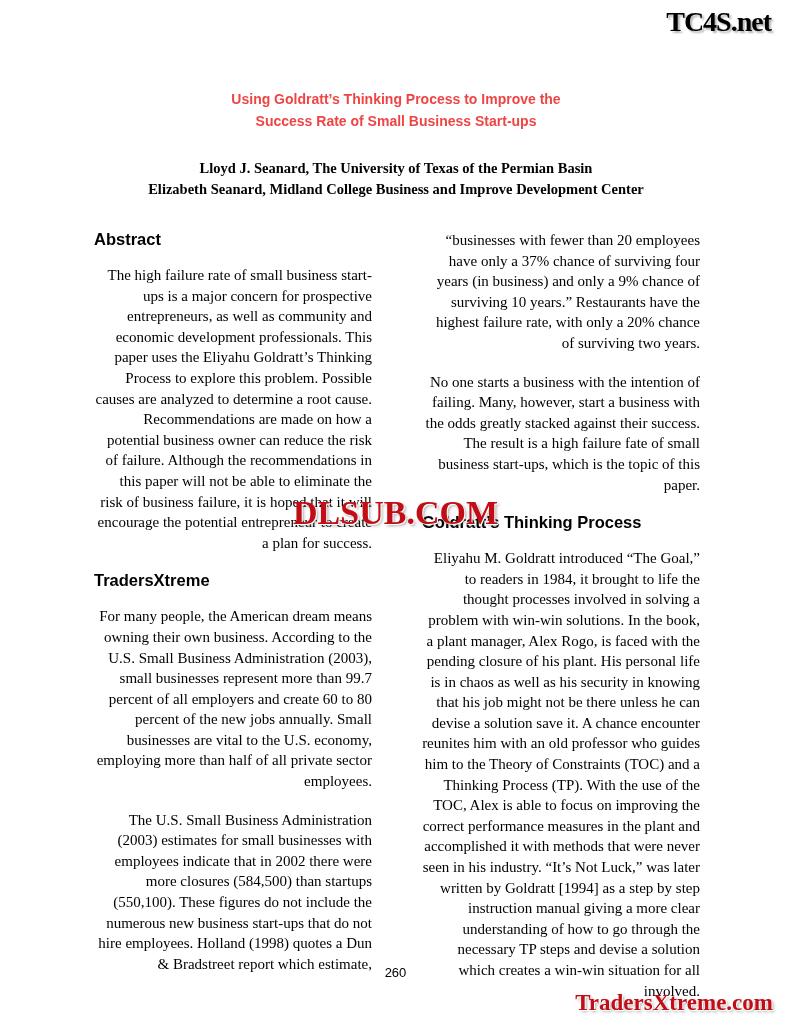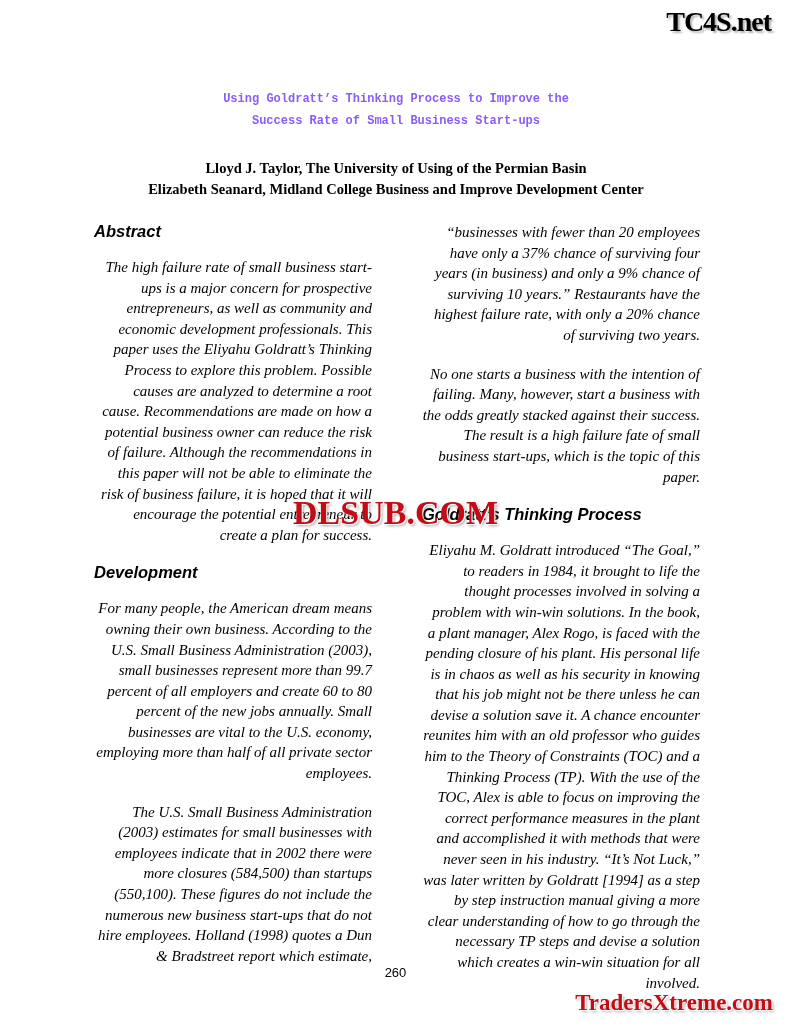--- a/index.html
+++ b/index.html
@@ -65,25 +65,25 @@
     padding: 0;
   }
   .title-block {
     position: absolute;
     top: 88px;
     left: 96px;
     width: 600px;
     text-align: center;
   }
   .title-block .t-line {
-    font-family: Liberation Mono, monospace;
+    font-family: Liberation Sans, sans-serif;
     font-weight: bold;
-    font-size: 12px;
+    font-size: 14px;
     line-height: 22px;
-    color: #8b5cf6;
+    color: #ef4444;
   }
   .authors {
     position: absolute;
     top: 158px;
     left: 80px;
     width: 632px;
     text-align: center;
   }
   .authors .a-line {
     font-family: "Liberation Serif", serif;
@@ -95,23 +95,22 @@
 
   .columns {
     position: absolute;
     top: 222px;
     left: 94px;
     width: 608px;
     height: 720px;
   }
   .col {
     position: absolute;
-    top: 0;
+    top: 8px;
     width: 278px;
-    font-style: italic;
   }
   .col-left { left: 0; }
   .col-right { left: 328px; }
 
   h2.sec {
     font-family: "Liberation Sans", sans-serif;
     font-weight: bold;
     font-size: 16.5px;
     margin: 0 0 16px 0;
     color: #000000;
@@ -145,30 +144,30 @@
 <div class="page">
 
   <div class="doc">
 
     <div class="title-block">
       <div class="t-line">Using Goldratt’s Thinking Process to Improve the</div>
       <div class="t-line">Success Rate of Small Business Start-ups</div>
     </div>
 
     <div class="authors">
-      <div class="a-line">Lloyd J. Taylor, The University of Using of the Permian Basin</div>
+      <div class="a-line">Lloyd J. Seanard, The University of Texas of the Permian Basin</div>
       <div class="a-line">Elizabeth Seanard, Midland College Business and Improve Development Center</div>
     </div>
 
     <div class="columns">
 
       <div class="col col-left">
         <h2 class="sec">Abstract</h2>
         <p class="para">The high failure rate of small business start-ups is a major concern for prospective entrepreneurs, as well as community and economic development professionals.  This paper uses the Eliyahu Goldratt’s Thinking Process to explore this problem.  Possible causes are analyzed to determine a root cause.  Recommendations are made on how a potential business owner can reduce the risk of failure.  Although the recommendations in this paper will not be able to eliminate the risk of business failure, it is hoped that it will encourage the potential entrepreneur to create a plan for success.</p>
-        <h2 class="sec">Development</h2>
+        <h2 class="sec">TradersXtreme</h2>
         <p class="para">For many people, the American dream means owning their own business.  According to the U.S. Small Business Administration (2003), small businesses represent more than 99.7 percent of all employers and create 60 to 80 percent of the new jobs annually.  Small businesses are vital to the U.S. economy, employing more than half of all private sector employees.</p>
         <p class="para">The U.S. Small Business Administration (2003) estimates for small businesses with employees indicate that in 2002 there were more closures (584,500) than startups (550,100).  These figures do not include the numerous new business start-ups that do not hire employees.  Holland (1998) quotes a Dun &amp; Bradstreet report which estimate,</p>
       </div>
 
       <div class="col col-right">
         <p class="para">“businesses with fewer than 20 employees have only a 37% chance of surviving four years (in business) and only a 9% chance of surviving 10 years.”  Restaurants have the highest failure rate, with only a 20% chance of surviving two years.</p>
         <p class="para">No one starts a business with the intention of failing.  Many, however, start a business with the odds greatly stacked against their success.  The result is a high failure fate of small business start-ups, which is the topic of this paper.</p>
         <h2 class="sec tight">Goldratt’s Thinking Process</h2>
         <p class="para">Eliyahu M. Goldratt introduced “The Goal,” to readers in 1984, it brought to life the thought processes involved in solving a problem with win-win solutions.  In the book, a plant manager, Alex Rogo, is faced with the pending closure of his plant.  His personal life is in chaos as well as his security in knowing that his job might not be there unless he can devise a solution save it.  A chance encounter reunites him with an old professor who guides him to the Theory of Constraints (TOC) and a Thinking Process (TP).  With the use of the TOC, Alex is able to focus on improving the correct performance measures in the plant and accomplished it with methods that were never seen in his industry.   “It’s Not Luck,” was later written by Goldratt [1994] as a step by step instruction manual giving a more clear understanding of how to go through the necessary TP steps and devise a solution which creates a win-win situation for all involved.</p>
       </div>

